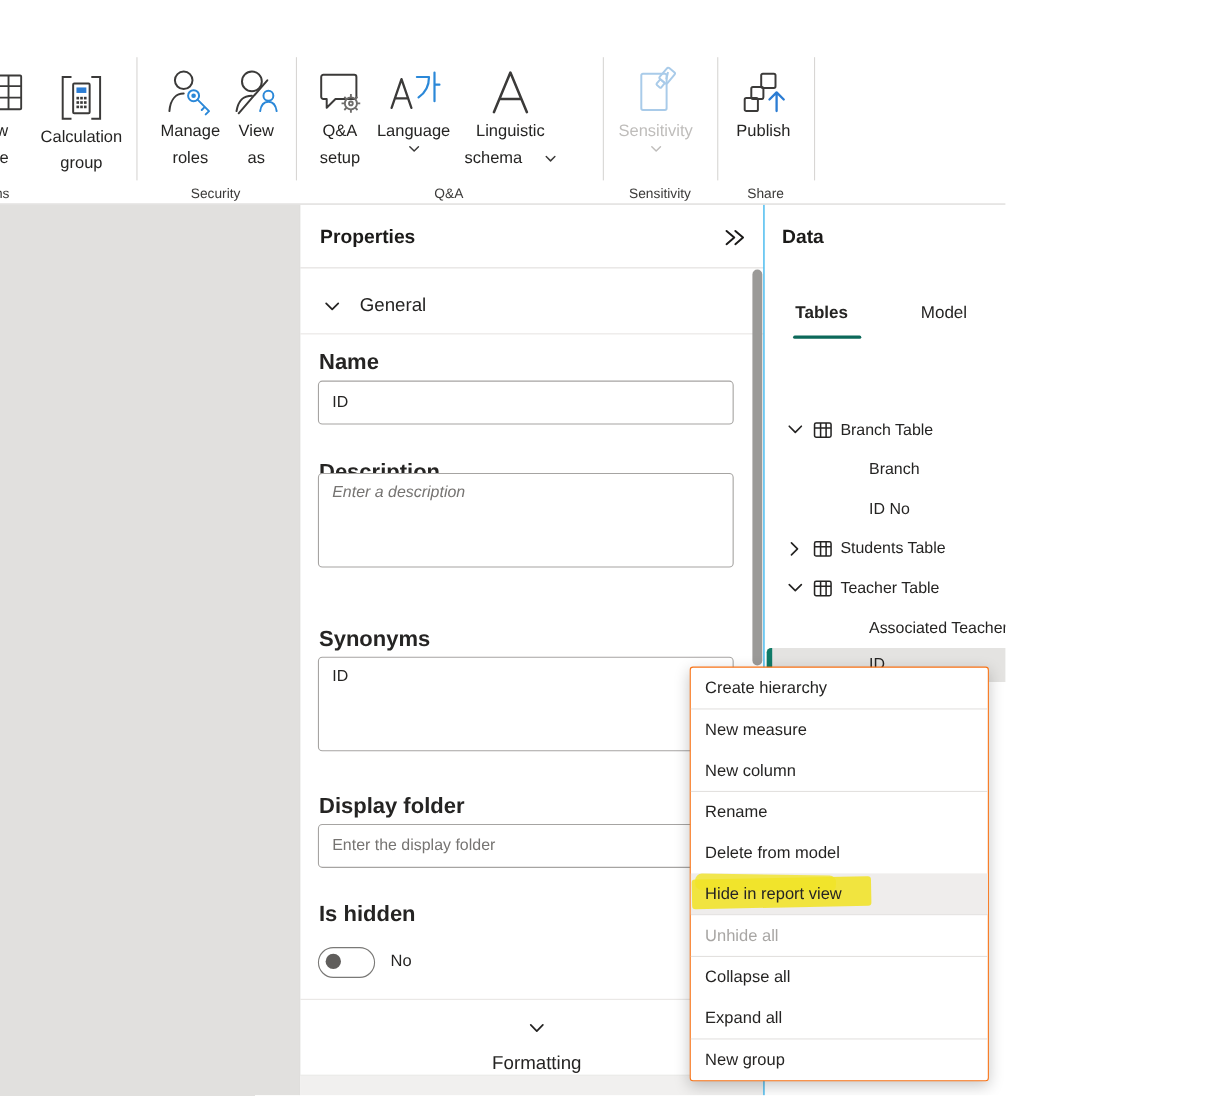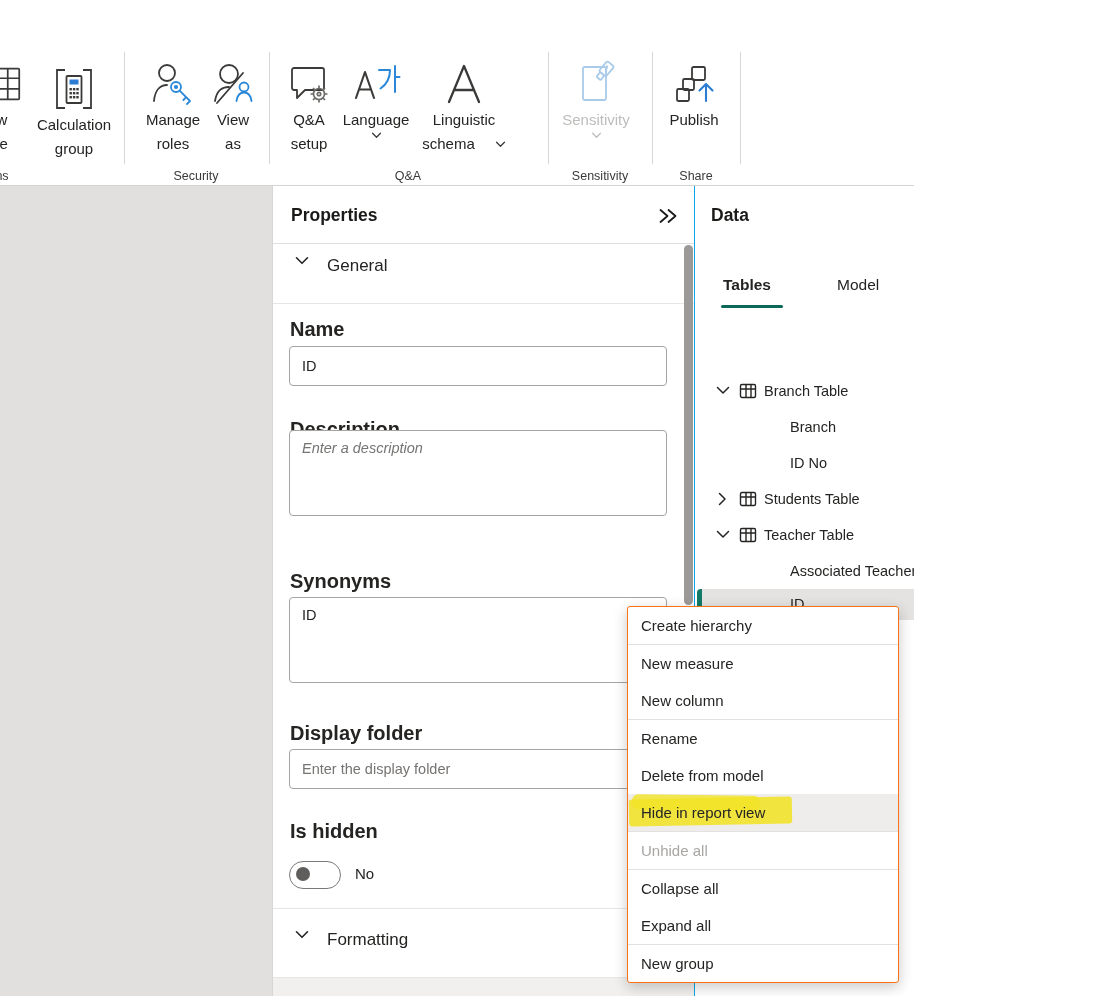--- a/index.html
+++ b/index.html
@@ -25,21 +25,21 @@
 
   
   #canvas{position:absolute;left:0;top:186px;width:272px;height:810px;background:var(--canvas-bg);}
 
   
   .panel{position:absolute;top:186px;background:#fff;}
   #props{left:272px;width:422px;height:810px;border-left:1px solid #d8d6d4;}
   #data{left:694px;width:419px;height:810px;border-left:1px solid #0ea5e9;}
   .p-title{position:absolute;font-size:17.5px;font-weight:700;color:#1b1a19;}
   .hdr-div{position:absolute;left:0;right:0;height:1px;background:#e1dfdd;}
-  .sec-row{position:absolute;left:0;right:14px;height:44px;display:flex;gap:18px;
+  .sec-row{position:absolute;left:0;right:14px;height:44px;display:flex;align-items:center;gap:18px;
            padding-left:22px;cursor:pointer;font-size:17px;color:#252423;}
   .fld-label{position:absolute;left:17px;font-size:20px;font-weight:700;color:#252423;}
   .fld-input{position:absolute;left:16px;width:352px;padding:0 12px;height:38px;border:1px solid #a6a4a2;
              border-radius:4px;font-size:14.5px;color:#252423;font-family:inherit;background:#fff;}
   .fld-area{position:absolute;left:16px;width:352px;padding:9px 12px;height:66px;border:1px solid #a6a4a2;
             border-radius:4px;font-size:14.5px;color:#252423;font-family:inherit;resize:none;background:#fff;}
   .fld-input::placeholder,.fld-area::placeholder{color:#767472;}
   #props-scrollbar{position:absolute;left:411px;top:59px;width:9px;height:360px;border-radius:5px;
                    background:#9b9a98;z-index:2;}
   #props-bottom-strip{position:absolute;left:0;right:0;top:792px;height:18px;background:#f1f0ef;}
@@ -329,21 +329,21 @@
     <div class="fld-label" style="top:536px;">Display folder</div>
     <input class="fld-input" style="top: 563px;" placeholder="Enter the display folder">
 
     <div class="fld-label" style="top:634px;">Is hidden</div>
     <div id="toggle">
         <div class="knob"></div>
       </div>
     <div id="toggle-label">No</div>
 
     <div class="hdr-div" style="top:722px;background:#e8e6e4;"></div>
-    <div class="sec-row" style="top:744px;">
+    <div class="sec-row" style="top:744px;flex-direction:column;">
       <span>
         <svg width="14" height="9" viewBox="0 0 14 9" fill="none" stroke="#252423" stroke-width="1.6" stroke-linecap="round" stroke-linejoin="round">
             <path d="M1.5 1.8 L7 7.3 L12.5 1.8"></path>
           </svg>
       </span>
       <span>Formatting</span>
     </div>
     <div class="hdr-div" style="top:791px;background:#e8e6e4;"></div>
     <div id="props-bottom-strip"></div>
 

